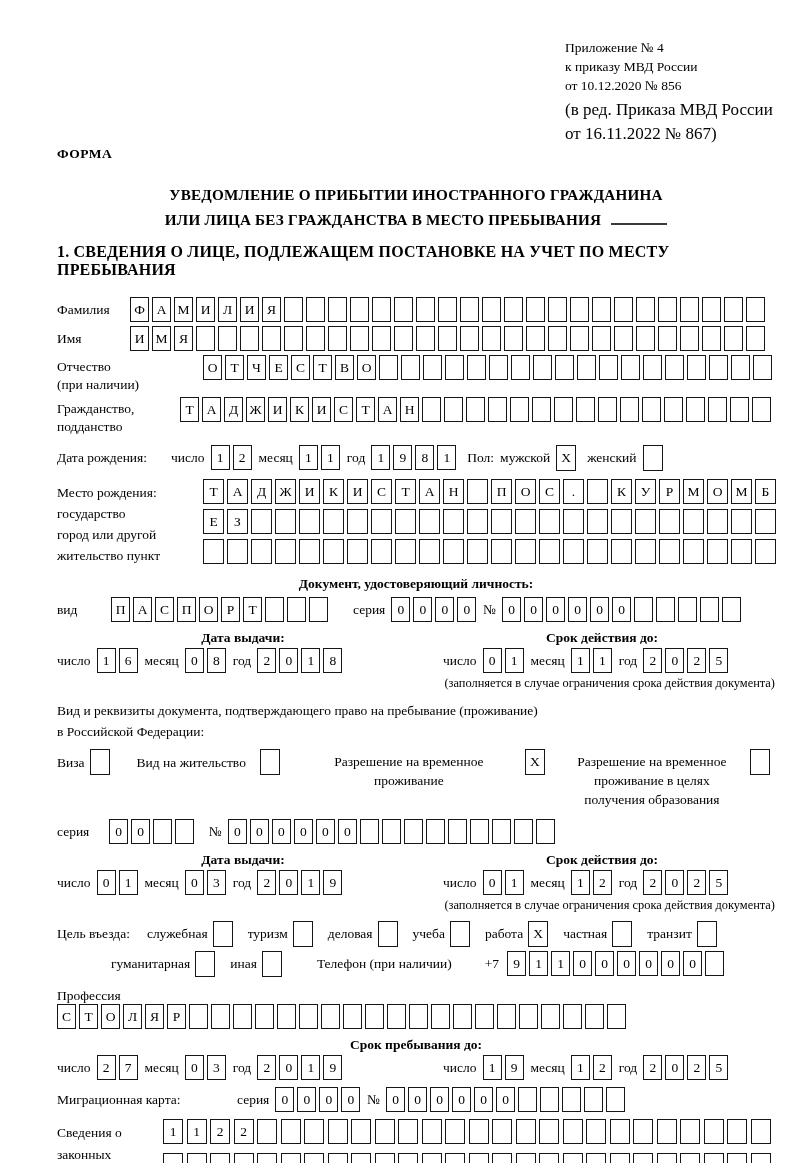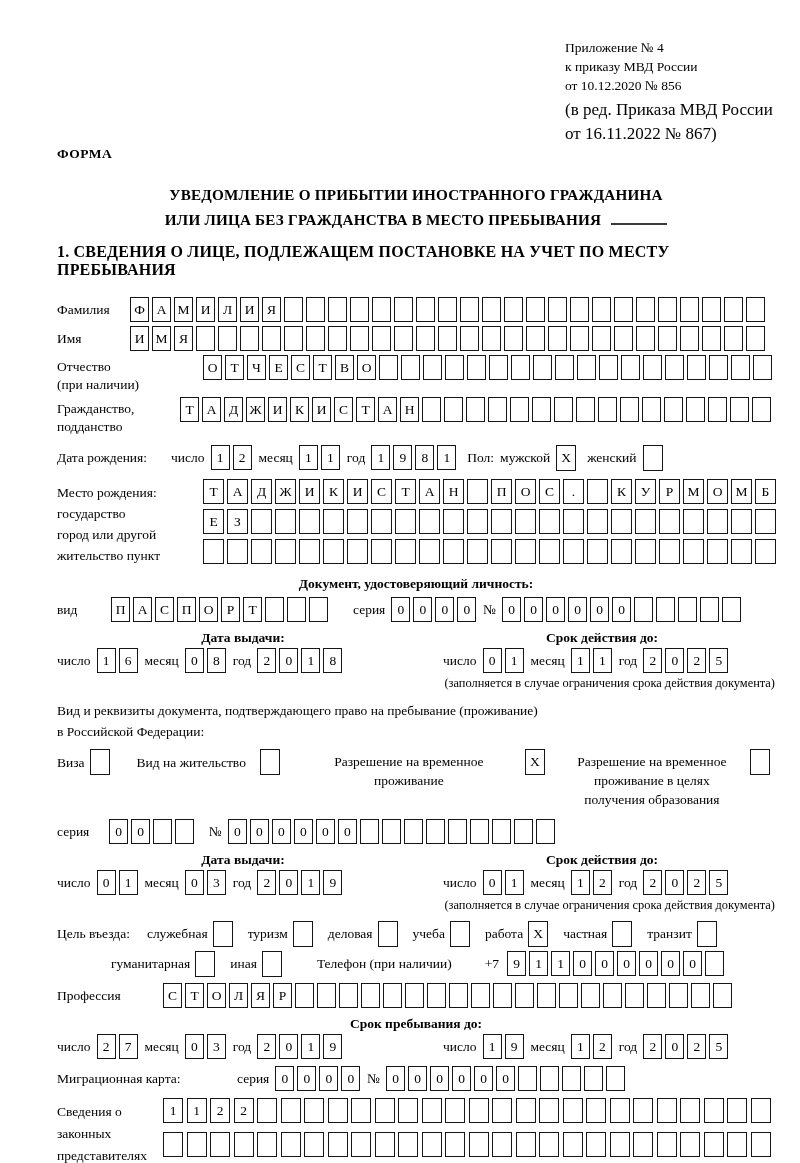--- a/index.html
+++ b/index.html
@@ -561,21 +561,21 @@
         <span class="cell">0</span>
         <span class="cell">0</span>
         <span class="cell">0</span>
         <span class="cell">0</span>
         <span class="cell">0</span>
         <span class="cell">0</span>
         <span class="cell"></span>
       </span>
   </div>
 
-  <div class="frow" style="margin-top:6px;">
+  <div class="frow" style="margin-top:6px;flex-direction:column;">
     <span class="flabel" style="width:106px;">Профессия</span>
     <span class="boxrow">
         <span class="cell">С</span>
         <span class="cell">Т</span>
         <span class="cell">О</span>
         <span class="cell">Л</span>
         <span class="cell">Я</span>
         <span class="cell">Р</span>
         <span class="cell"></span>
         <span class="cell"></span>

